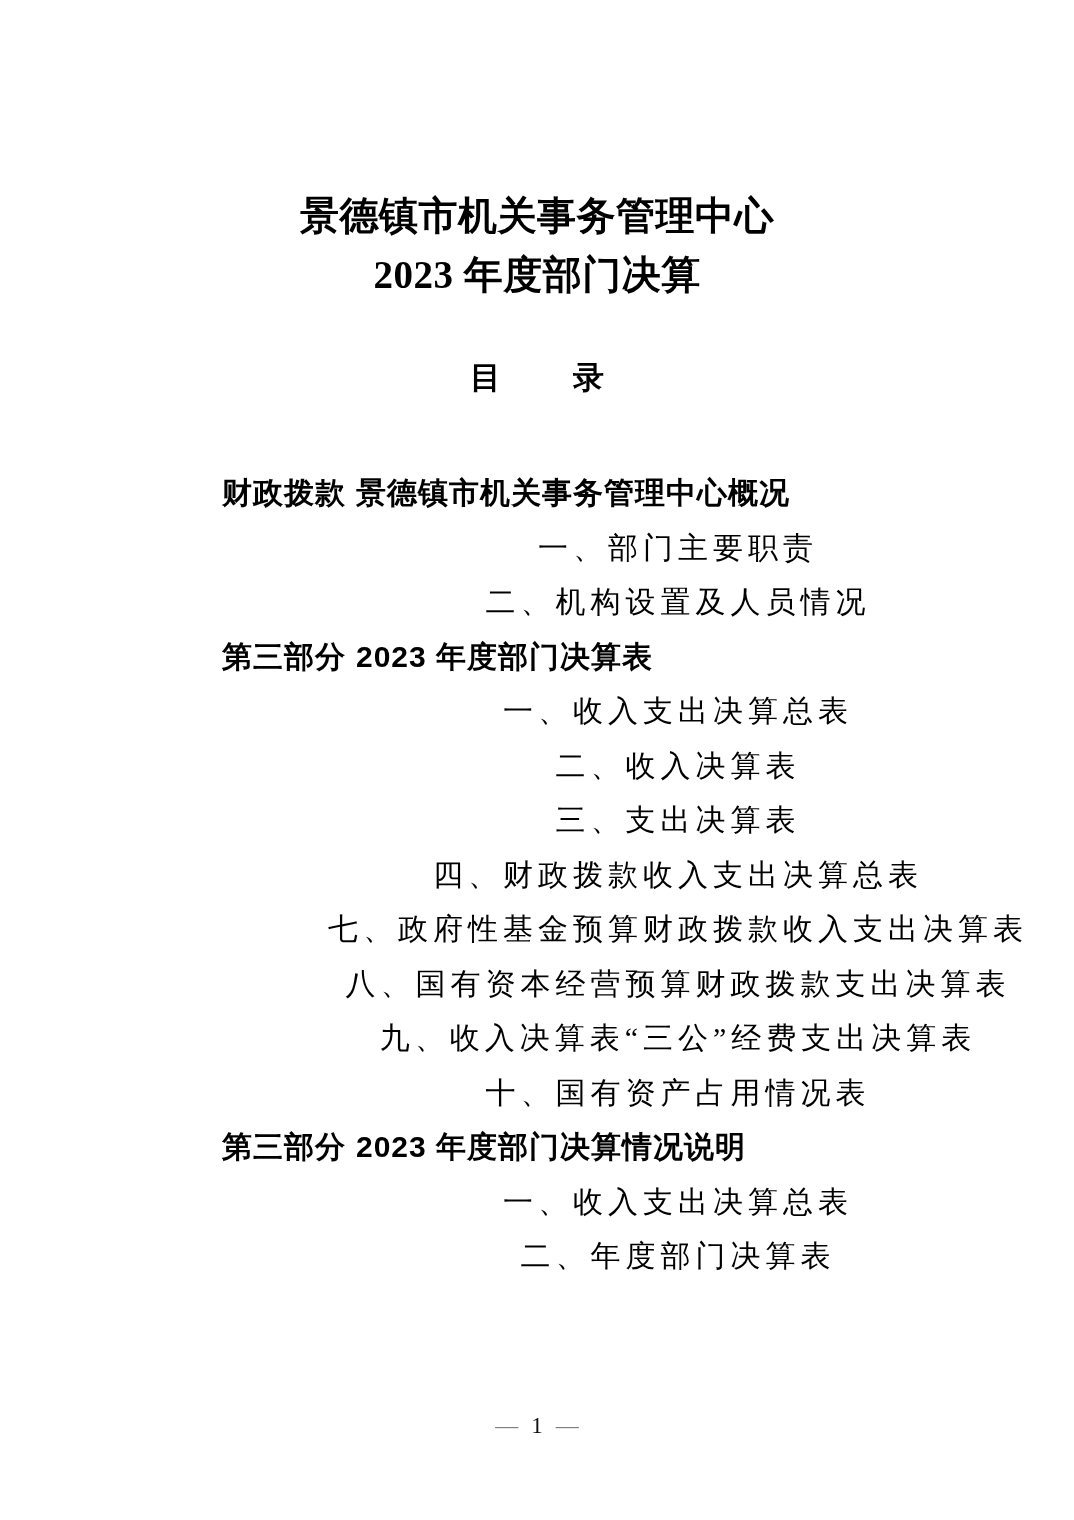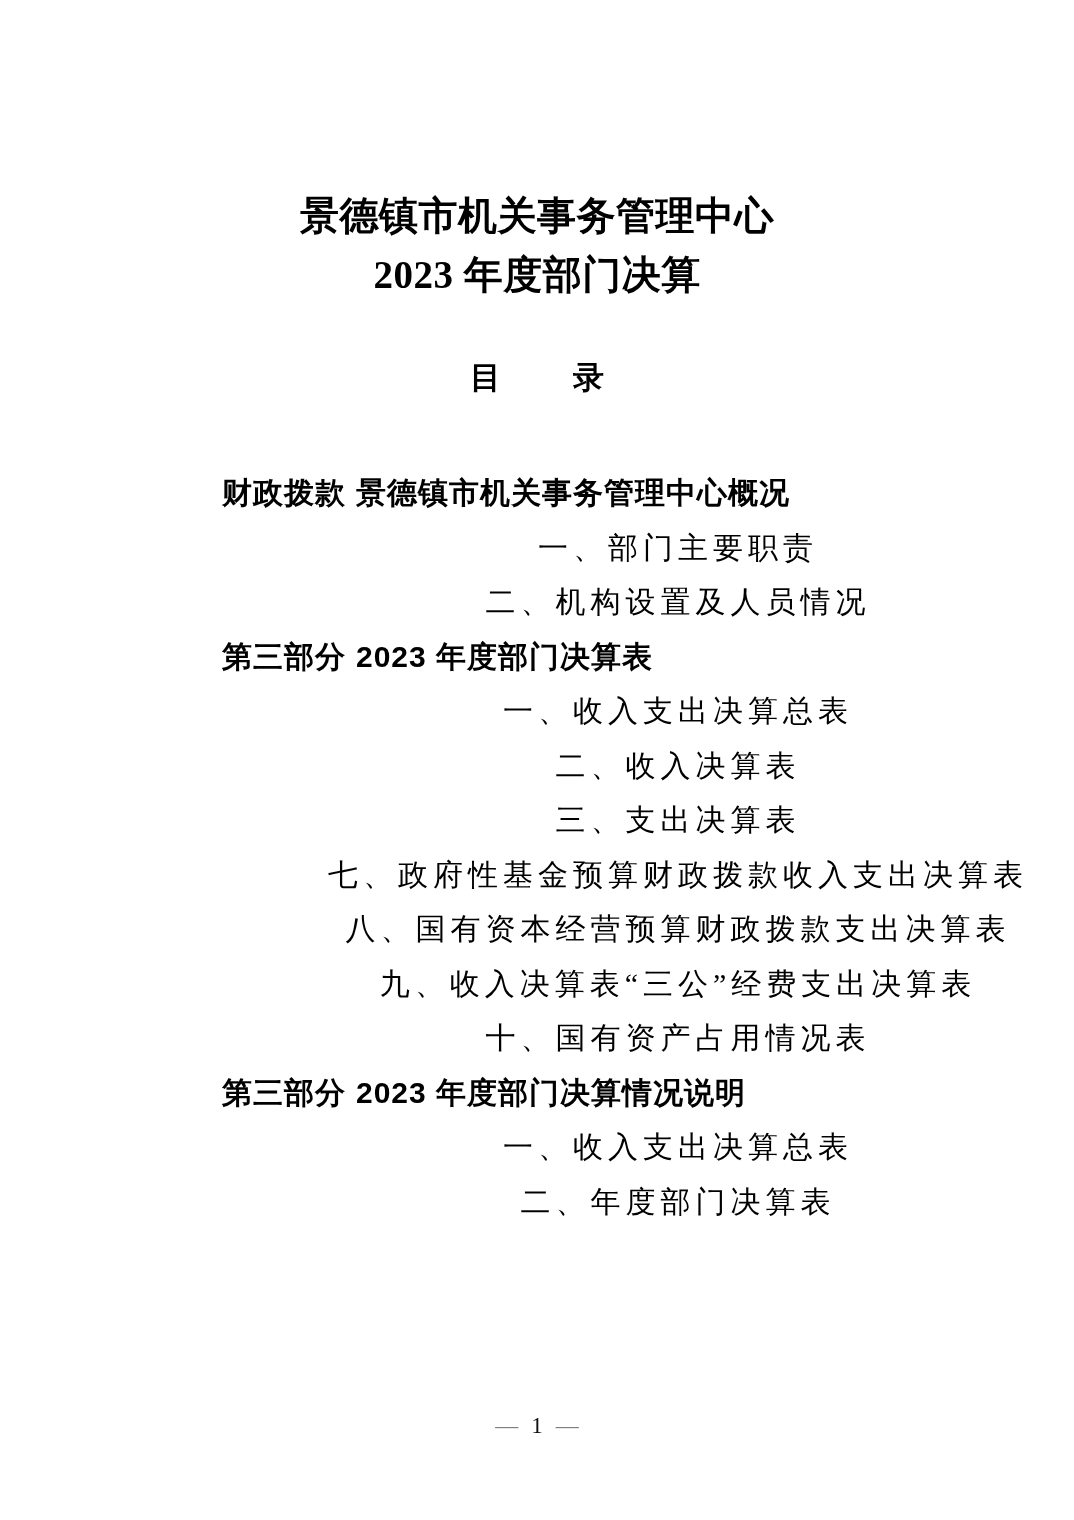--- a/index.html
+++ b/index.html
@@ -103,20 +103,21 @@
   <div class="toc-heading">目录</div>
 
   <div class="toc">
       <div class="row section"><span class="sec-label">财政拨款</span><span class="sec-title">景德镇市机关事务管理中心概况</span></div>
       <div class="row item">一、部门主要职责</div>
       <div class="row item">二、机构设置及人员情况</div>
       <div class="row section"><span class="sec-label">第三部分</span><span class="sec-title">2023 年度部门决算表</span></div>
       <div class="row item">一、收入支出决算总表</div>
       <div class="row item">二、收入决算表</div>
       <div class="row item">三、支出决算表</div>
+      <div class="row item">四、财政拨款收入支出决算总表</div>
       <div class="row item">七、政府性基金预算财政拨款收入支出决算表</div>
       <div class="row item">八、国有资本经营预算财政拨款支出决算表</div>
       <div class="row item">九、收入决算表“三公”经费支出决算表</div>
       <div class="row item">十、国有资产占用情况表</div>
       <div class="row section"><span class="sec-label">第三部分</span><span class="sec-title">2023 年度部门决算情况说明</span></div>
       <div class="row item">一、收入支出决算总表</div>
       <div class="row item">二、年度部门决算表</div>
     </div>
 
   <div class="footer">

